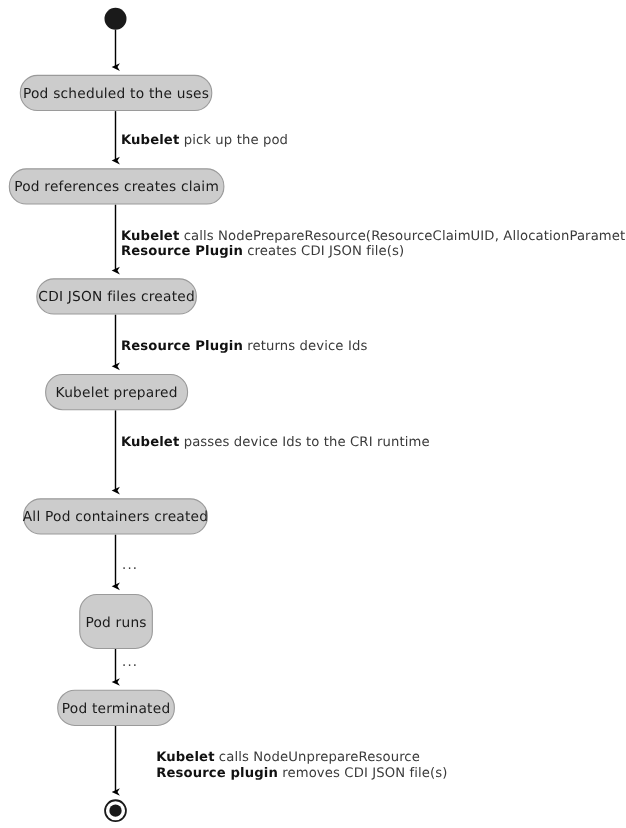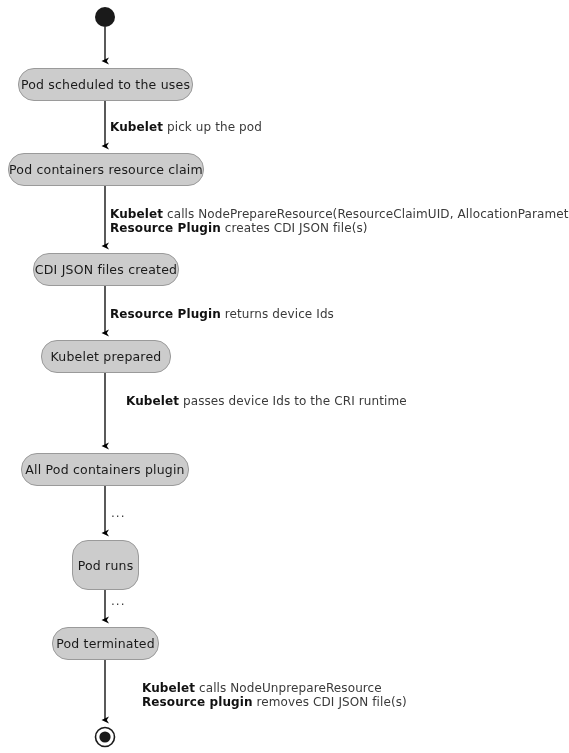--- a/index.html
+++ b/index.html
@@ -90,54 +90,54 @@
     <circle cx="105" cy="737" r="9.5" fill="#ffffff" stroke="#1a1a1a" stroke-width="1.6"></circle>
     <circle cx="105" cy="737" r="5.6" fill="#1a1a1a"></circle>
   </g>
 </svg>
 
 <div class="node" id="node-n1" style="left: 18px; top: 68px; width: 175px; height: 33px;">
     <span>Pod scheduled to the uses</span>
   </div>
 
 <div class="node" id="node-n2" style="left: 8px; top: 153px; width: 196px; height: 33px;">
-    <span>Pod containers resource claim</span>
+    <span>Pod references creates claim</span>
   </div>
 
 <div class="node" id="node-n3" style="left: 33px; top: 253px; width: 146px; height: 33px;">
     <span>CDI JSON files created</span>
   </div>
 
 <div class="node" id="node-n4" style="left: 41px; top: 340px; width: 130px; height: 33px;">
     <span>Kubelet prepared</span>
   </div>
 
 <div class="node" id="node-n5" style="left: 21px; top: 453px; width: 168px; height: 33px;">
-    <span>All Pod containers plugin</span>
+    <span>All Pod containers created</span>
   </div>
 
 <div class="node" id="node-n6" style="left: 72px; top: 540px; width: 67px; height: 50px;">
     <span>Pod runs</span>
   </div>
 
 <div class="node" id="node-n7" style="left: 52px; top: 627px; width: 107px; height: 33px;">
     <span>Pod terminated</span>
   </div>
 
 <div class="edge-label" id="lbl-e2" style="left: 110px; top: 120px;">
     <span class="line"><b>Kubelet</b> pick up the pod</span>
   </div>
 <div class="edge-label" id="lbl-e3" style="left: 110px; top: 207px;">
     <span class="line"><b>Kubelet</b> calls NodePrepareResource(ResourceClaimUID, AllocationParameters)</span>
     <span class="line"><b>Resource Plugin</b> creates CDI JSON file(s)</span>
   </div>
 <div class="edge-label" id="lbl-e4" style="left: 110px; top: 307px;">
     <span class="line"><b>Resource Plugin</b> returns device Ids</span>
   </div>
-<div class="edge-label" id="lbl-e5" style="left: 126px; top: 394px;">
+<div class="edge-label" id="lbl-e5" style="left: 110px; top: 394px;">
     <span class="line"><b>Kubelet</b> passes device Ids to the CRI runtime</span>
   </div>
 <div class="ellipsis-label" id="lbl-e6" style="left: 111px; top: 506px;">...</div>
 <div class="ellipsis-label" id="lbl-e7" style="left: 111px; top: 594px;">...</div>
 <div class="edge-label" id="lbl-e8" style="left: 110px; top: 681px; margin-left: 32px;">
     <span class="line"><b>Kubelet</b> calls NodeUnprepareResource</span>
     <span class="line"><b>Resource plugin</b> removes CDI JSON file(s)</span>
   </div>
 
 </body></html>

